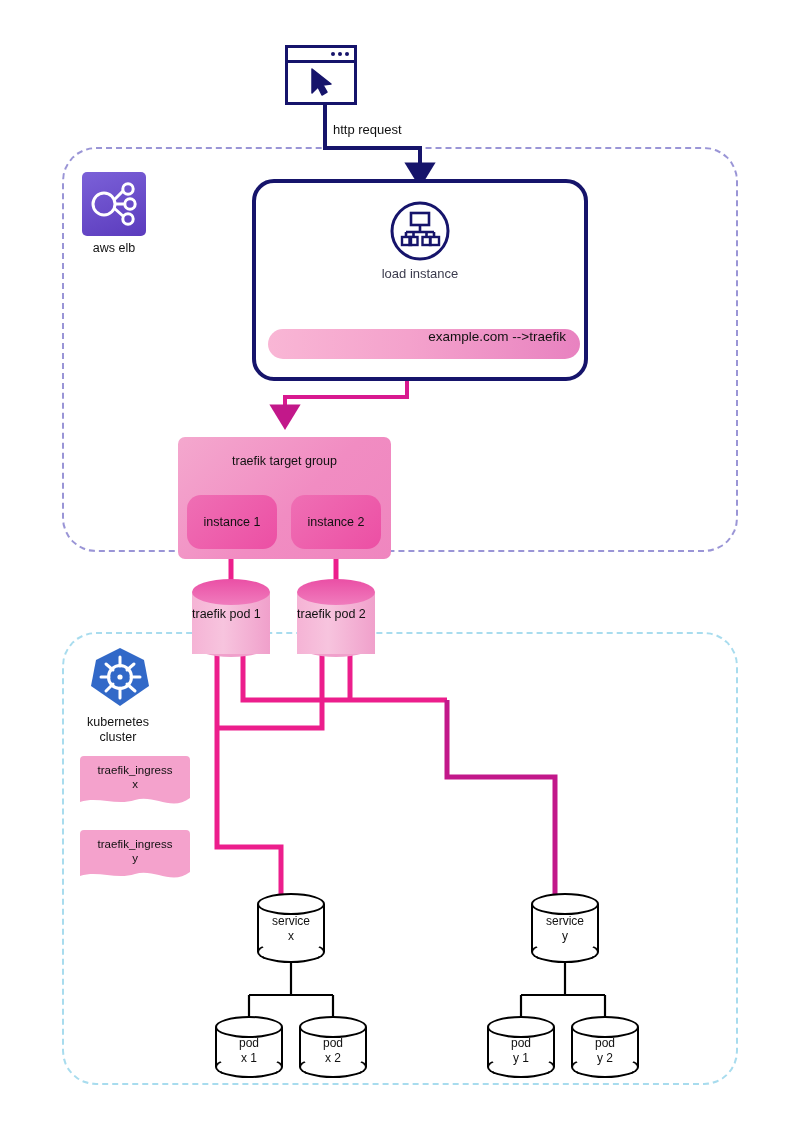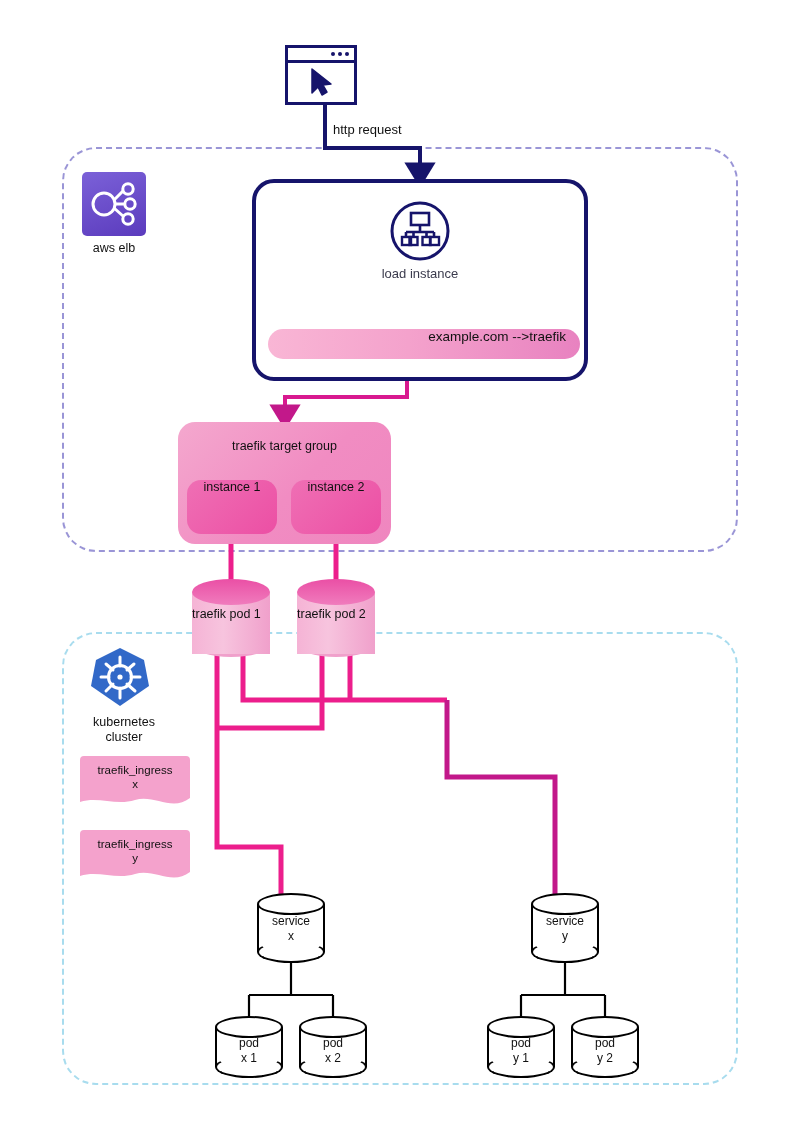--- a/index.html
+++ b/index.html
@@ -54,28 +54,29 @@
     position: absolute; left: 12px; bottom: 18px;
     width: 312px; height: 30px; border-radius: 15px;
     background: linear-gradient(90deg, #f9b6d5 0%, #f4a2cc 45%, #e882c0 100%);
     display: flex; justify-content: flex-end;
     padding-right: 14px;
     font-size: 13.5px; color: #111;
   }
 
   
   .tgroup {
-    width: 213px; height: 122px; border-radius: 17px;
+    width: 213px; height: 122px; border-radius: 7px;
     background: linear-gradient(135deg, #f4a8ce 0%, #f18cc2 55%, #ef86bf 100%);
+    margin-top: 15px;
   }
   .instance {
     position: absolute; top: 58px;
     width: 90px; height: 54px; border-radius: 14px;
     background: linear-gradient(135deg, #ef6fb4 0%, #ec4fa4 100%);
-    display: flex; justify-content: center;
+    display: flex; align-items: center; justify-content: center;
     font-size: 12.5px; color: #111;
   }
 
   
   .cyl-pink { position: absolute; }
   .cyl-pink .body {
     position: absolute; left: 0; top: 13px;
     width: 100%; height: 62px;
     background: linear-gradient(90deg, #f5b3d5 0%, #f7c4de 40%, #f0a0cb 100%);
   }
@@ -269,21 +270,21 @@
         <path d="M32,43 L32,53"></path>
         <path d="M13,32 L21,32"></path>
         <path d="M43,32 L52,32"></path>
         <path d="M18,19 L25,25"></path>
         <path d="M39,39 L47,46"></path>
         <path d="M46,19 L39,25"></path>
         <path d="M25,39 L18,46"></path>
       </g>
     </svg>
   </div>
-  <div class="node cap" style="left:74px; top:715px; width:100px; line-height:1.2; white-space:pre-line;">kubernetes
+  <div class="node cap" style="left:68px; top:715px; width:100px; line-height:1.2; white-space:pre-line;">kubernetes
 cluster</div>
 
   <div class="ingress" style="left:80px; top:756px;">
     <svg width="110" height="52" viewBox="0 0 110 52" style="position:absolute;left:0;top:0;">
       <path d="M4,0 H106 A4,4 0 0 1 110,4 V42
                C92,56 74,38 55,44 C36,50 18,40 0,46 V4 A4,4 0 0 1 4,0 Z" fill="#f4a2cc"></path>
     </svg>
     <div class="itxt" style="white-space:pre-line; line-height:1.25;">traefik_ingress
 x</div>
   </div>

